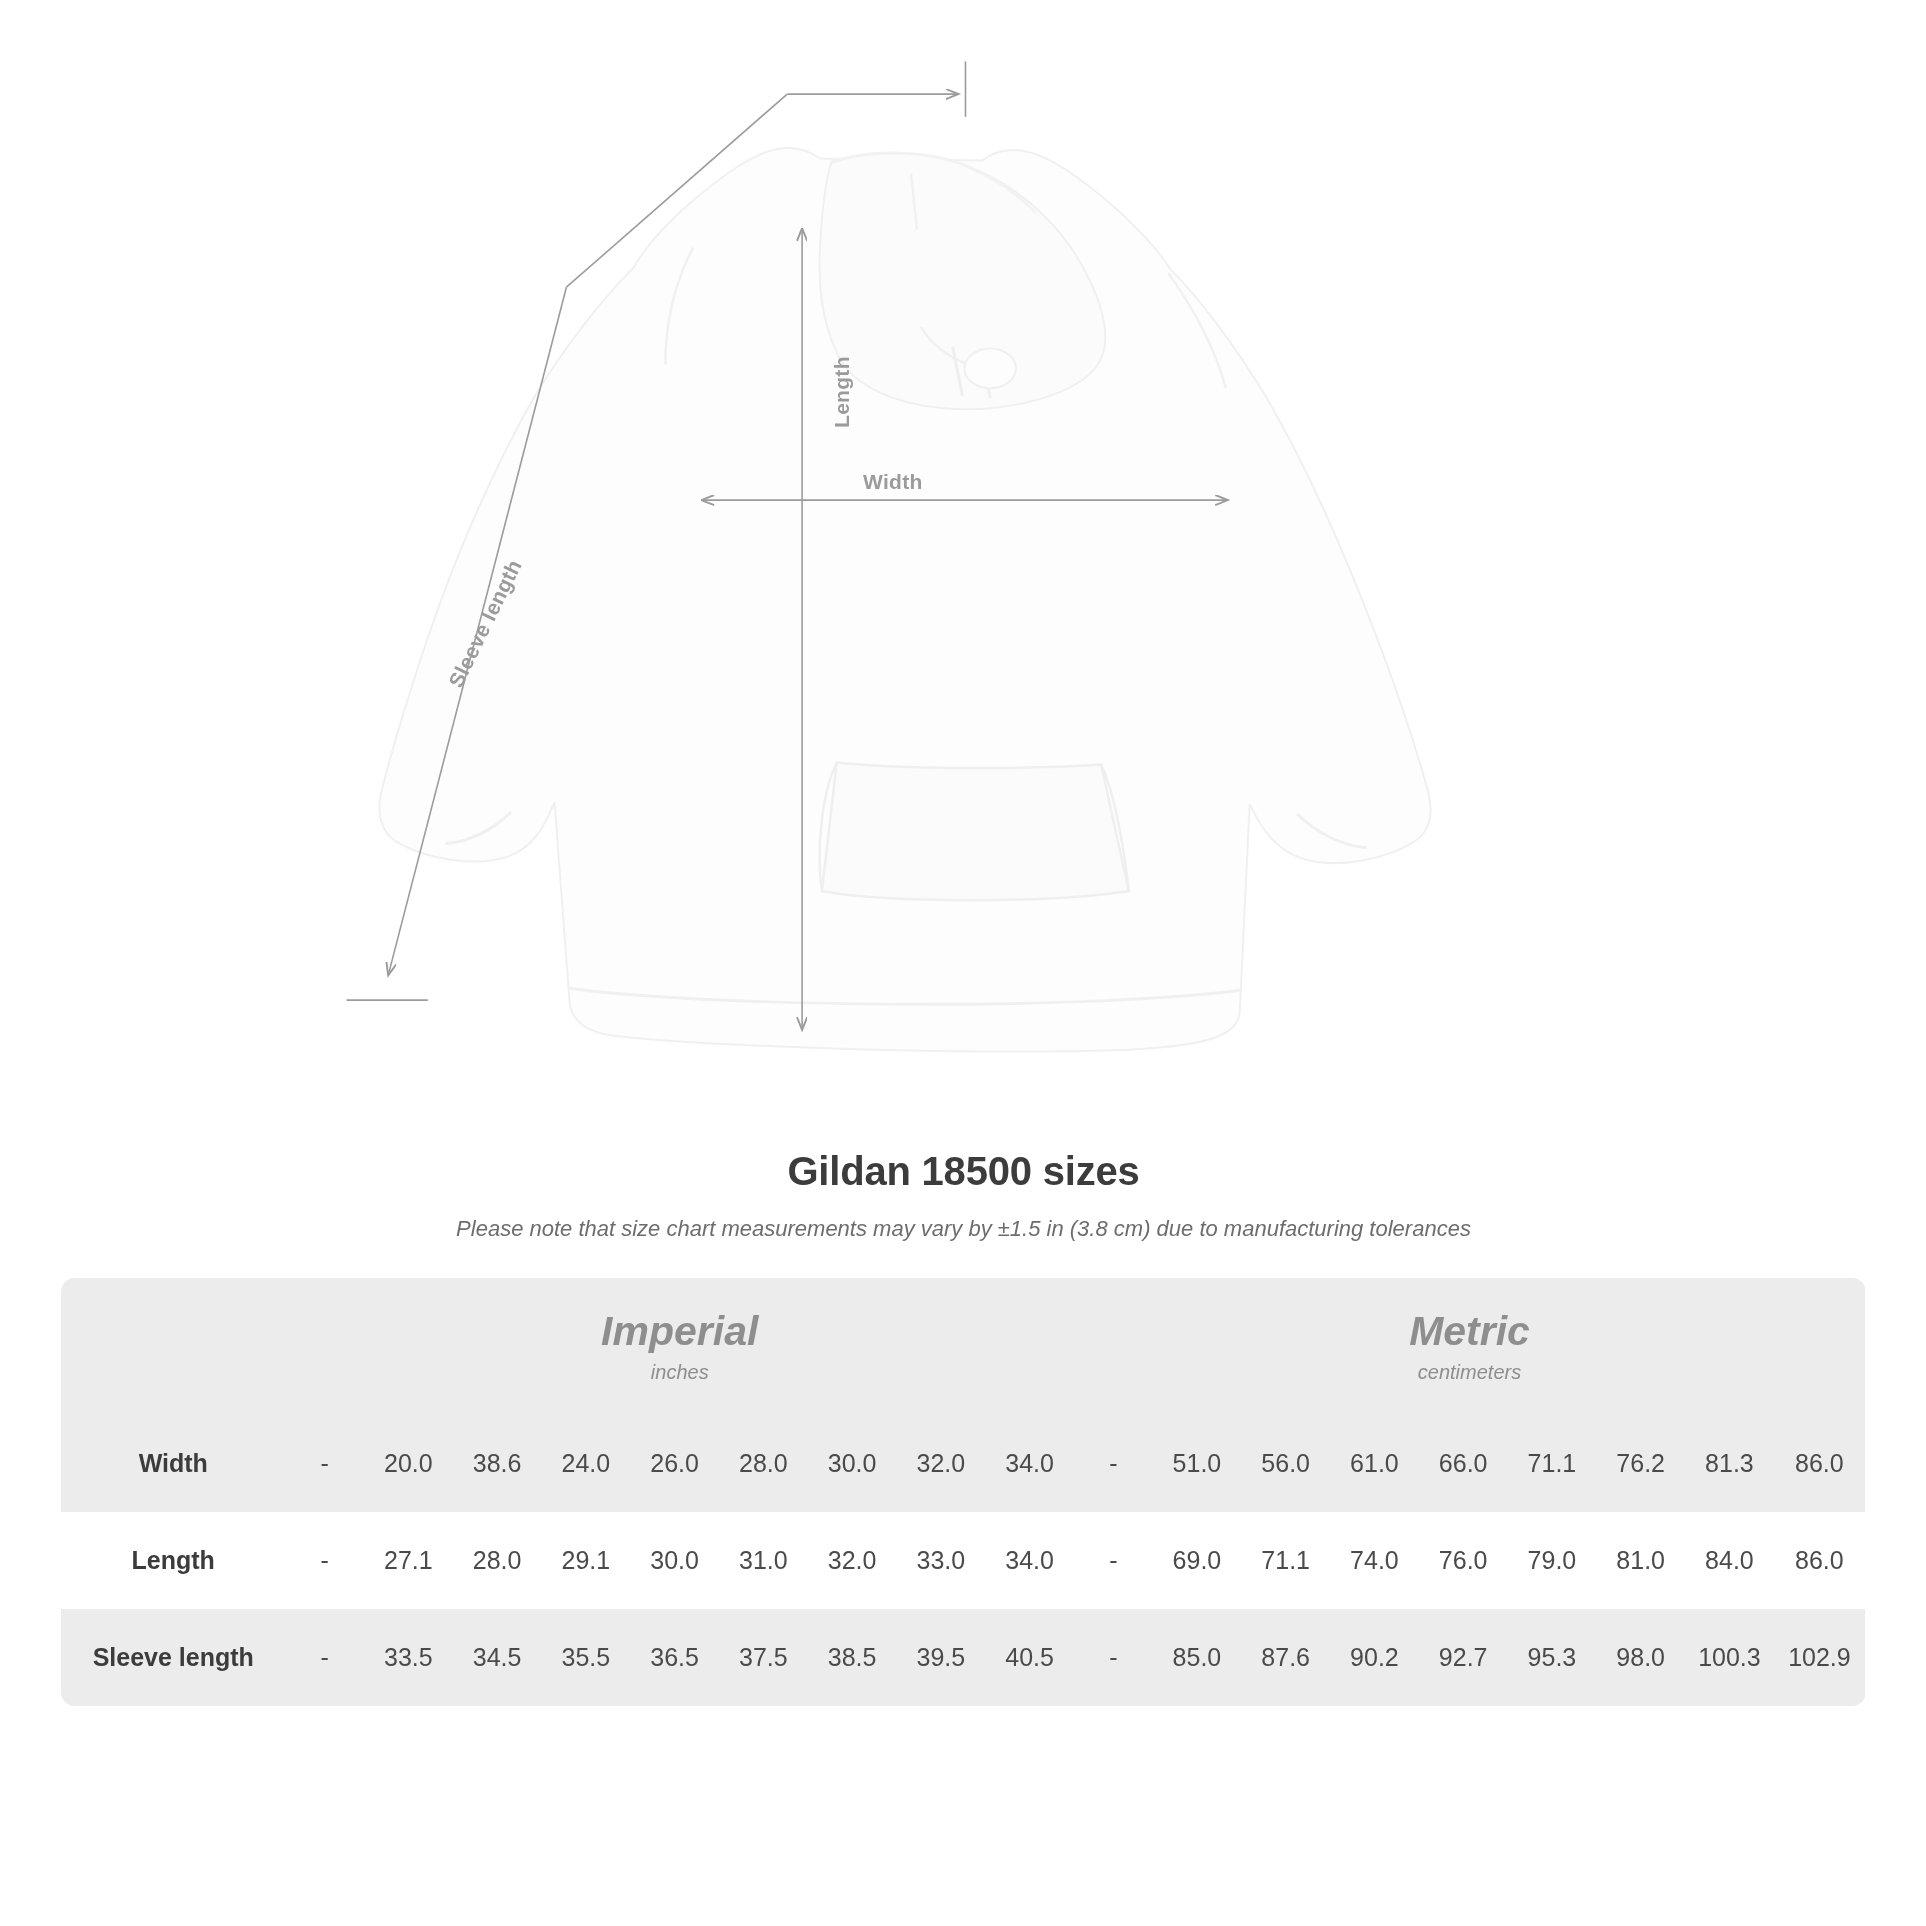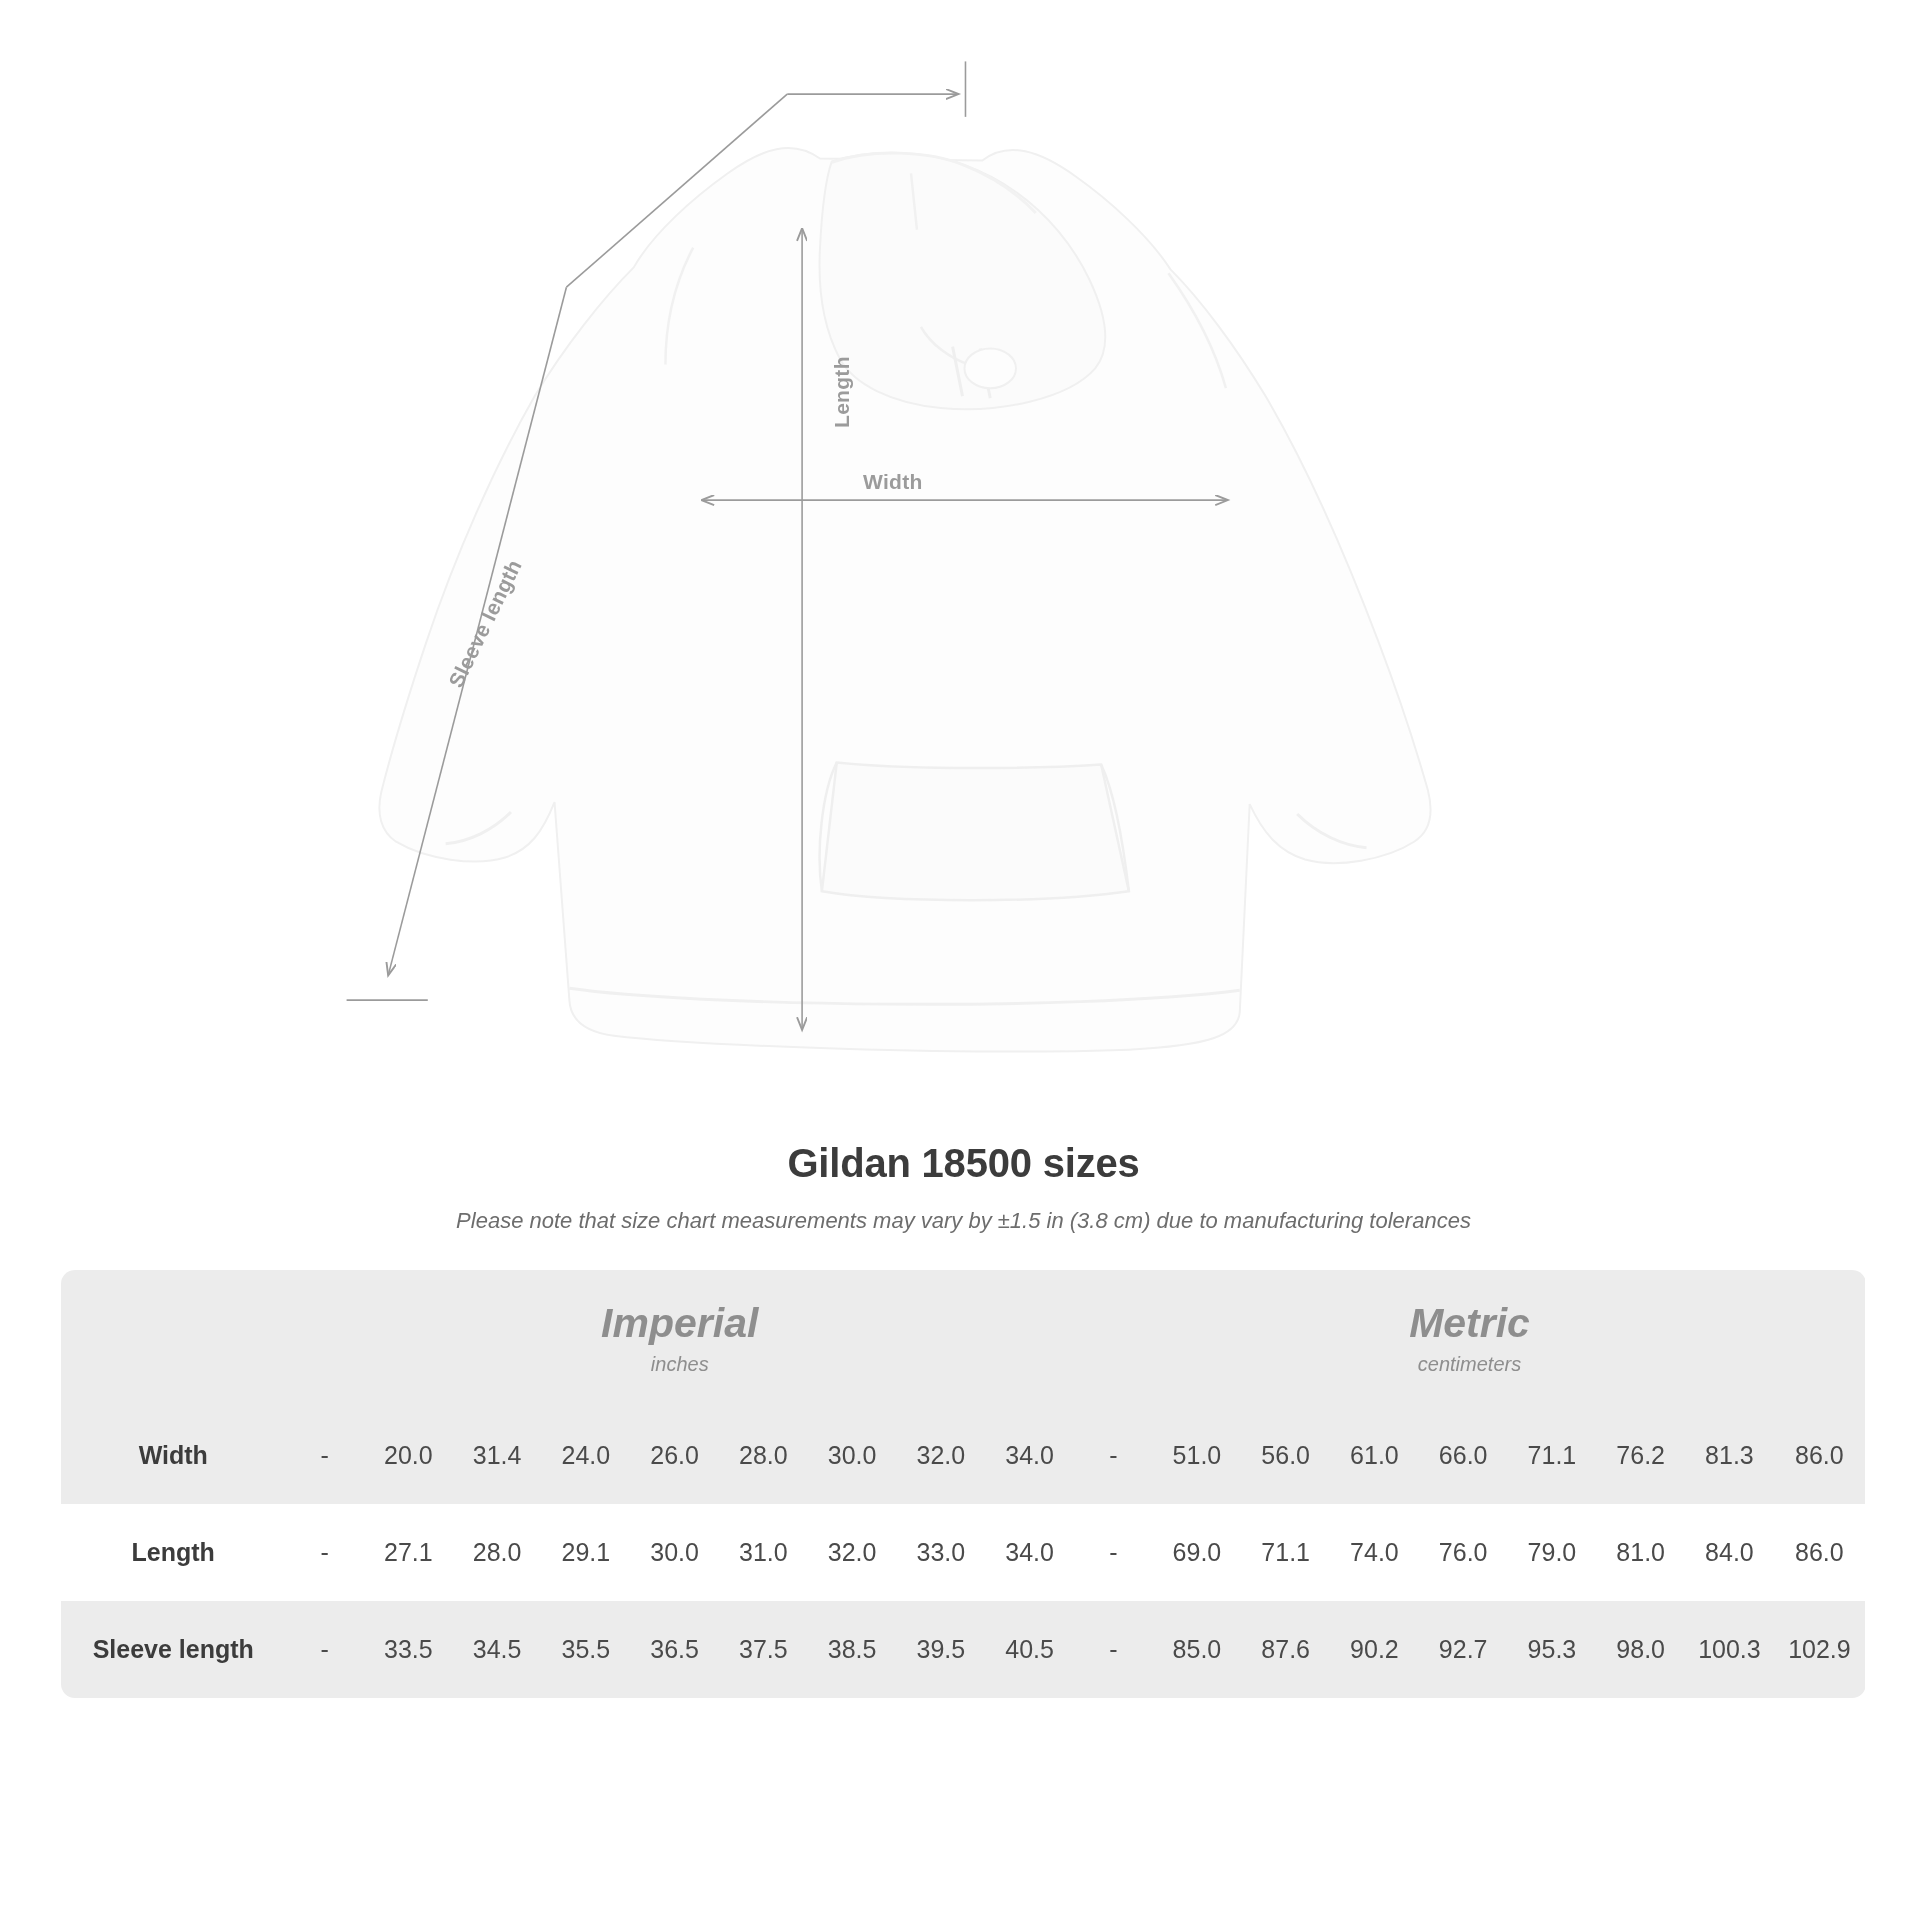--- a/index.html
+++ b/index.html
@@ -45,21 +45,21 @@
     transform-origin: left top;
   }
   .dim-label.diagonal {
     transform: rotate(-64deg);
     transform-origin: left top;
   }
 
   
   .heading-block {
     text-align: center;
-    margin-top: 22px;
+    margin-top: 30px;
   }
   .chart-title {
     font-size: 40px;
     font-weight: bold;
     color: #3c3c3c;
     margin: 0 0 22px 0;
     letter-spacing: -0.2px;
   }
   .chart-note {
     font-size: 22px;
@@ -271,21 +271,21 @@
             <div class="unit-name">Metric</div>
             <div class="unit-sub">centimeters</div>
           </td>
         </tr>
 
 
         <tr class="data-row shaded">
           <td class="row-head">Width</td>
           <td>-</td>
           <td>20.0</td>
-          <td>31.4</td>
+          <td>38.6</td>
           <td>24.0</td>
           <td>26.0</td>
           <td>28.0</td>
           <td>30.0</td>
           <td>32.0</td>
           <td>34.0</td>
           <td>-</td>
           <td>51.0</td>
           <td>56.0</td>
           <td>61.0</td>

